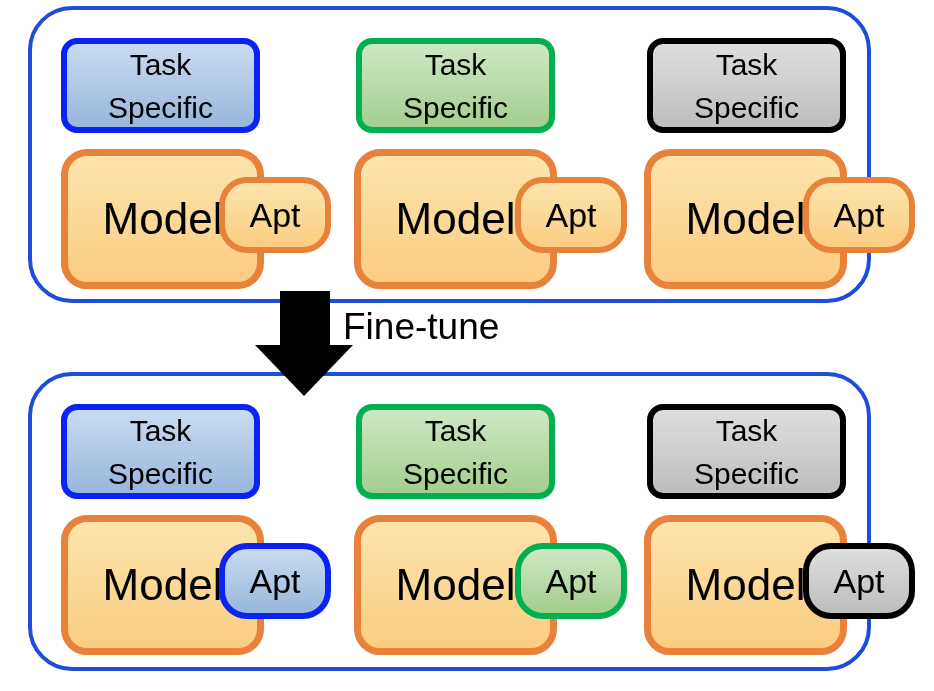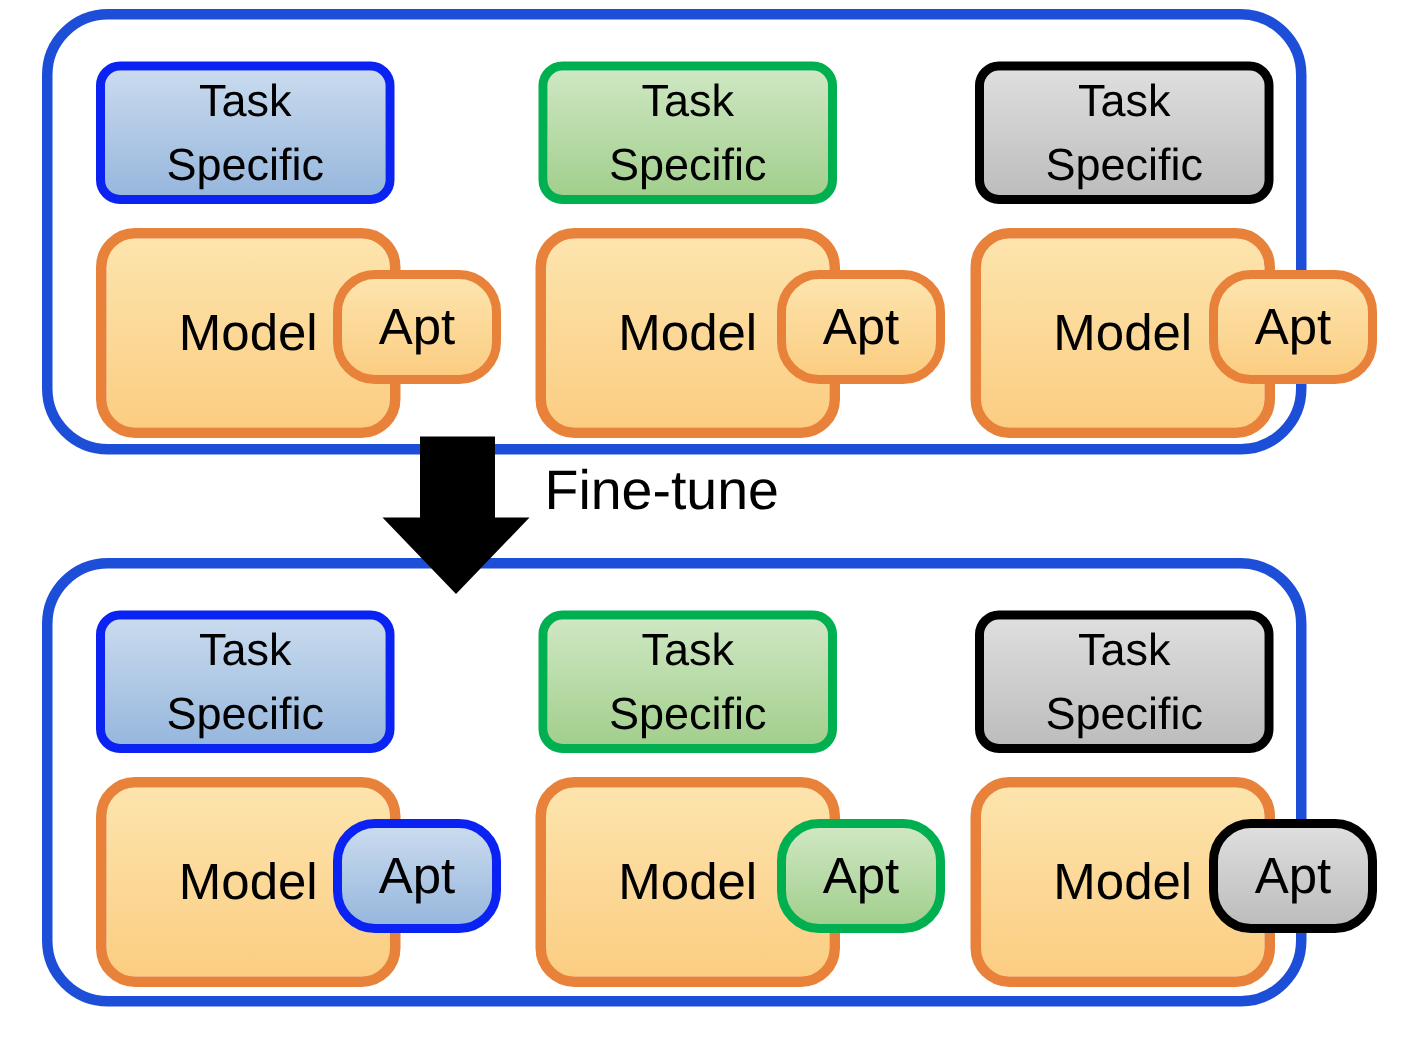--- a/index.html
+++ b/index.html
@@ -2,46 +2,46 @@
 <html><head>
 <meta charset="utf-8">
 <style>
   html,body{margin:0;padding:0;background:#ffffff;}
   .stage{
     position:relative;width:934px;height:691px;background:#ffffff;overflow:hidden;
     font-family:"Liberation Sans", sans-serif;color:#000;
   }
   .panel{
     position:absolute;left:28px;width:843px;height:297px;
-    border:7px solid #1d4ed8;border-radius:44px;background:#ffffff;
+    border:4px solid #1d4ed8;border-radius:44px;background:#ffffff;
     box-sizing:border-box;
   }
   .panel-top{top:6px;}
   .panel-bottom{top:372px;height:299px;}
   .box{
     position:absolute;box-sizing:border-box;
     display:flex;flex-direction:column;align-items:center;justify-content:center;
     text-align:center;
   }
   .task{top:28px;width:199px;height:95px;border-radius:16px;border:6px solid;
         font-size:30px;line-height:43px;}
   .model{top:139px;width:203px;height:140px;border-radius:26px;border:7px solid;
-         font-size:34px;z-index:1;}
+         font-size:44px;z-index:1;}
   .apt{top:167px;width:112px;height:76px;border-radius:28px;border:6px solid;
        font-size:34px;z-index:3;}
   .t1{left:29px}.t2{left:324px}.t3{left:615px}
   .m1{left:29px}.m2{left:322px}.m3{left:612px}
   .a1{left:187px}.a2{left:483px}.a3{left:771px}
   .c-blue  {background:linear-gradient(180deg,#c9dbee 0%,#97b7dd 100%);border-color:#0b23f2;}
   .c-green {background:linear-gradient(180deg,#cfe7c3 0%,#a2cf8d 100%);border-color:#00b050;}
   .c-gray  {background:linear-gradient(180deg,#dedede 0%,#bdbdbd 100%);border-color:#000000;}
   .c-orange{background:linear-gradient(180deg,#fde4ad 0%,#fbcd82 100%);border-color:#e8813a;}
   .arrow-svg{position:absolute;left:0;top:0;z-index:5;}
   .arrow-label{
-    position:absolute;left:363px;top:308px;z-index:5;
+    position:absolute;left:343px;top:308px;z-index:5;
     font-size:37px;line-height:38px;color:#000;white-space:nowrap;
   }
 </style>
 </head>
 <body>
 
 <div class="stage">
 
   <div class="panel panel-top">
     <div>

